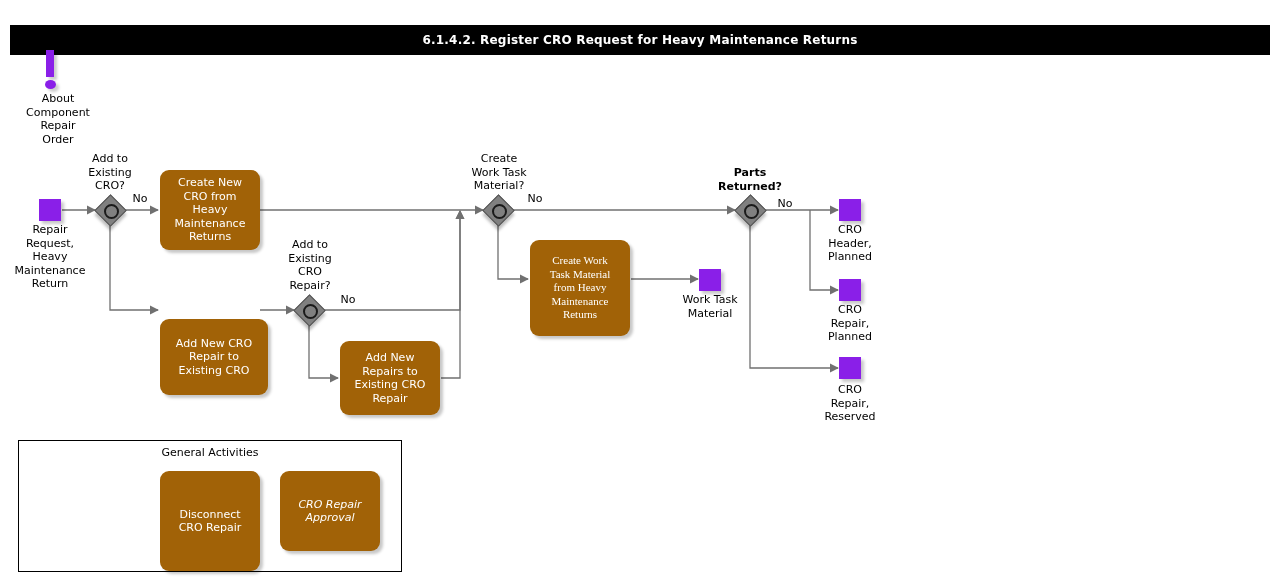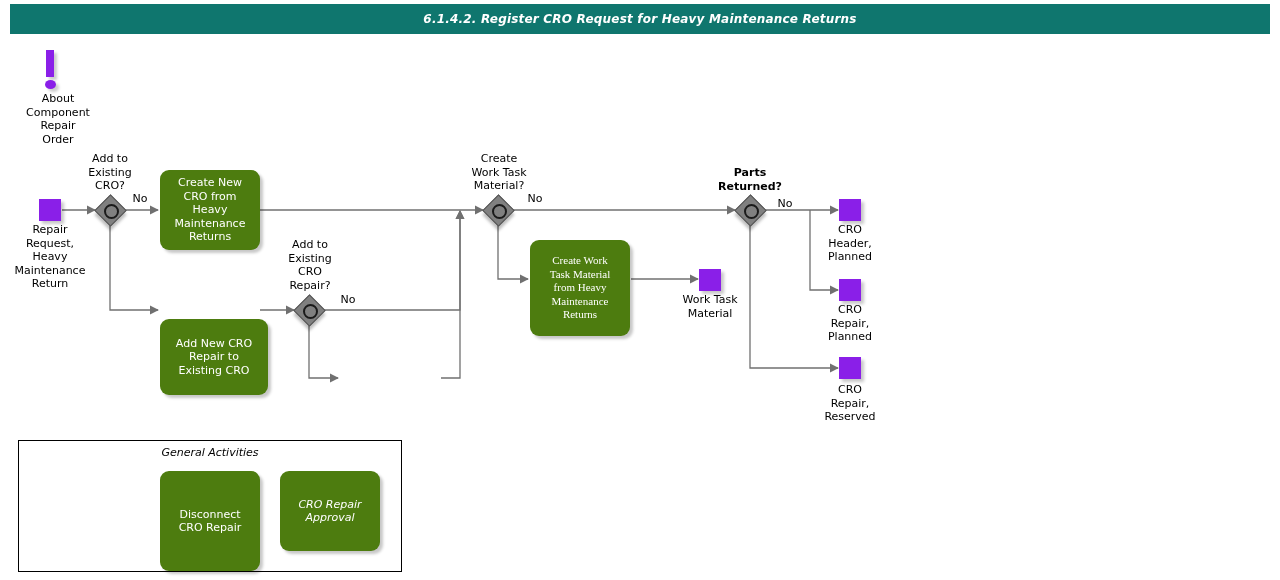--- a/index.html
+++ b/index.html
@@ -1,29 +1,29 @@
 <!DOCTYPE html>
 <html><head>
 <meta charset="utf-8">
 <style>
   html,body{margin:0;padding:0;background:#ffffff;}
   body{width:1280px;height:580px;position:relative;overflow:hidden;
        font-family:"DejaVu Sans","Liberation Sans",sans-serif;}
 
   
-  #titlebar{position:absolute;left:10px;top:4px;width:1260px;height:30px;
-            background:#0f766e;color:#ffffff;font-size:12px;font-weight:bold;
-            display:flex;align-items:center;justify-content:center;letter-spacing:.2px;font-style:italic;}
+  #titlebar{position:absolute;left:10px;top:25px;width:1260px;height:30px;
+            background:#000000;color:#ffffff;font-size:12px;font-weight:bold;
+            display:flex;align-items:center;justify-content:center;letter-spacing:.2px;}
 
   
   #canvas{position:absolute;left:0;top:0;width:1280px;height:580px;}
   svg#wires{position:absolute;left:0;top:0;width:1280px;height:580px;pointer-events:none;}
 
   
-  .task{position:absolute;background:#4d7c0f;border-radius:9px;
+  .task{position:absolute;background:#a16207;border-radius:9px;
         color:#ffffff;font-size:11px;line-height:13.5px;text-align:center;
         display:flex;align-items:center;justify-content:center;
         box-shadow:3px 3px 3px rgba(0,0,0,.22);padding:2px 14px;box-sizing:border-box;}
 
   
   .gw{position:absolute;width:30px;height:30px;}
   .gw .dia{position:absolute;left:2px;top:2px;width:21px;height:21px;
            background:#808080;border:1px solid #555;transform:rotate(45deg);
            box-shadow:3px 3px 3px rgba(0,0,0,.25);}
   .gw .ring{position:absolute;left:7px;top:7px;width:11px;height:11px;
@@ -41,21 +41,21 @@
   .bang{position:absolute;}
   .bang .bar{position:absolute;left:8px;top:0;width:8px;height:27px;
              background:#8a1fe8;box-shadow:3px 3px 3px rgba(0,0,0,.2);}
   .bang .dot{position:absolute;left:7px;top:30px;width:11px;height:9px;
              border-radius:50%;background:#8a1fe8;box-shadow:3px 3px 3px rgba(0,0,0,.2);}
 
   
   #genbox{position:absolute;left:18px;top:440px;width:384px;height:132px;
           border:1.6px solid #000000;background:#ffffff;box-sizing:border-box;}
   #gentitle{position:absolute;left:18px;top:446px;width:384px;text-align:center;
-            font-size:11px;color:#000;font-style:italic;}
+            font-size:11px;color:#000;}
 </style>
 </head>
 <body>
 
 <div id="titlebar">
   <span>6.1.4.2. Register CRO Request for Heavy Maintenance Returns</span>
 </div>
 
 <div id="canvas">
 
@@ -135,20 +135,24 @@
   <div class="lbl" style="left:270px;top:238px;width:80px;">Add to
 Existing
 CRO
 Repair?</div>
   <div class="gw" style="left:296px;top:297px;">
     <div class="dia"></div>
     <div class="ring"></div>
   </div>
   <div class="lbl" style="left:334px;top:293px;width:28px;">No</div>
 
+  <div class="task" style="left:340px;top:341px;width:100px;height:74px;">Add New
+Repairs to
+Existing CRO
+Repair</div>
 
   <div class="lbl" style="left:458px;top:152px;width:82px;">Create
 Work Task
 Material?</div>
   <div class="gw" style="left:485px;top:197px;">
     <div class="dia"></div>
     <div class="ring"></div>
   </div>
   <div class="lbl" style="left:521px;top:192px;width:28px;">No</div>
 

